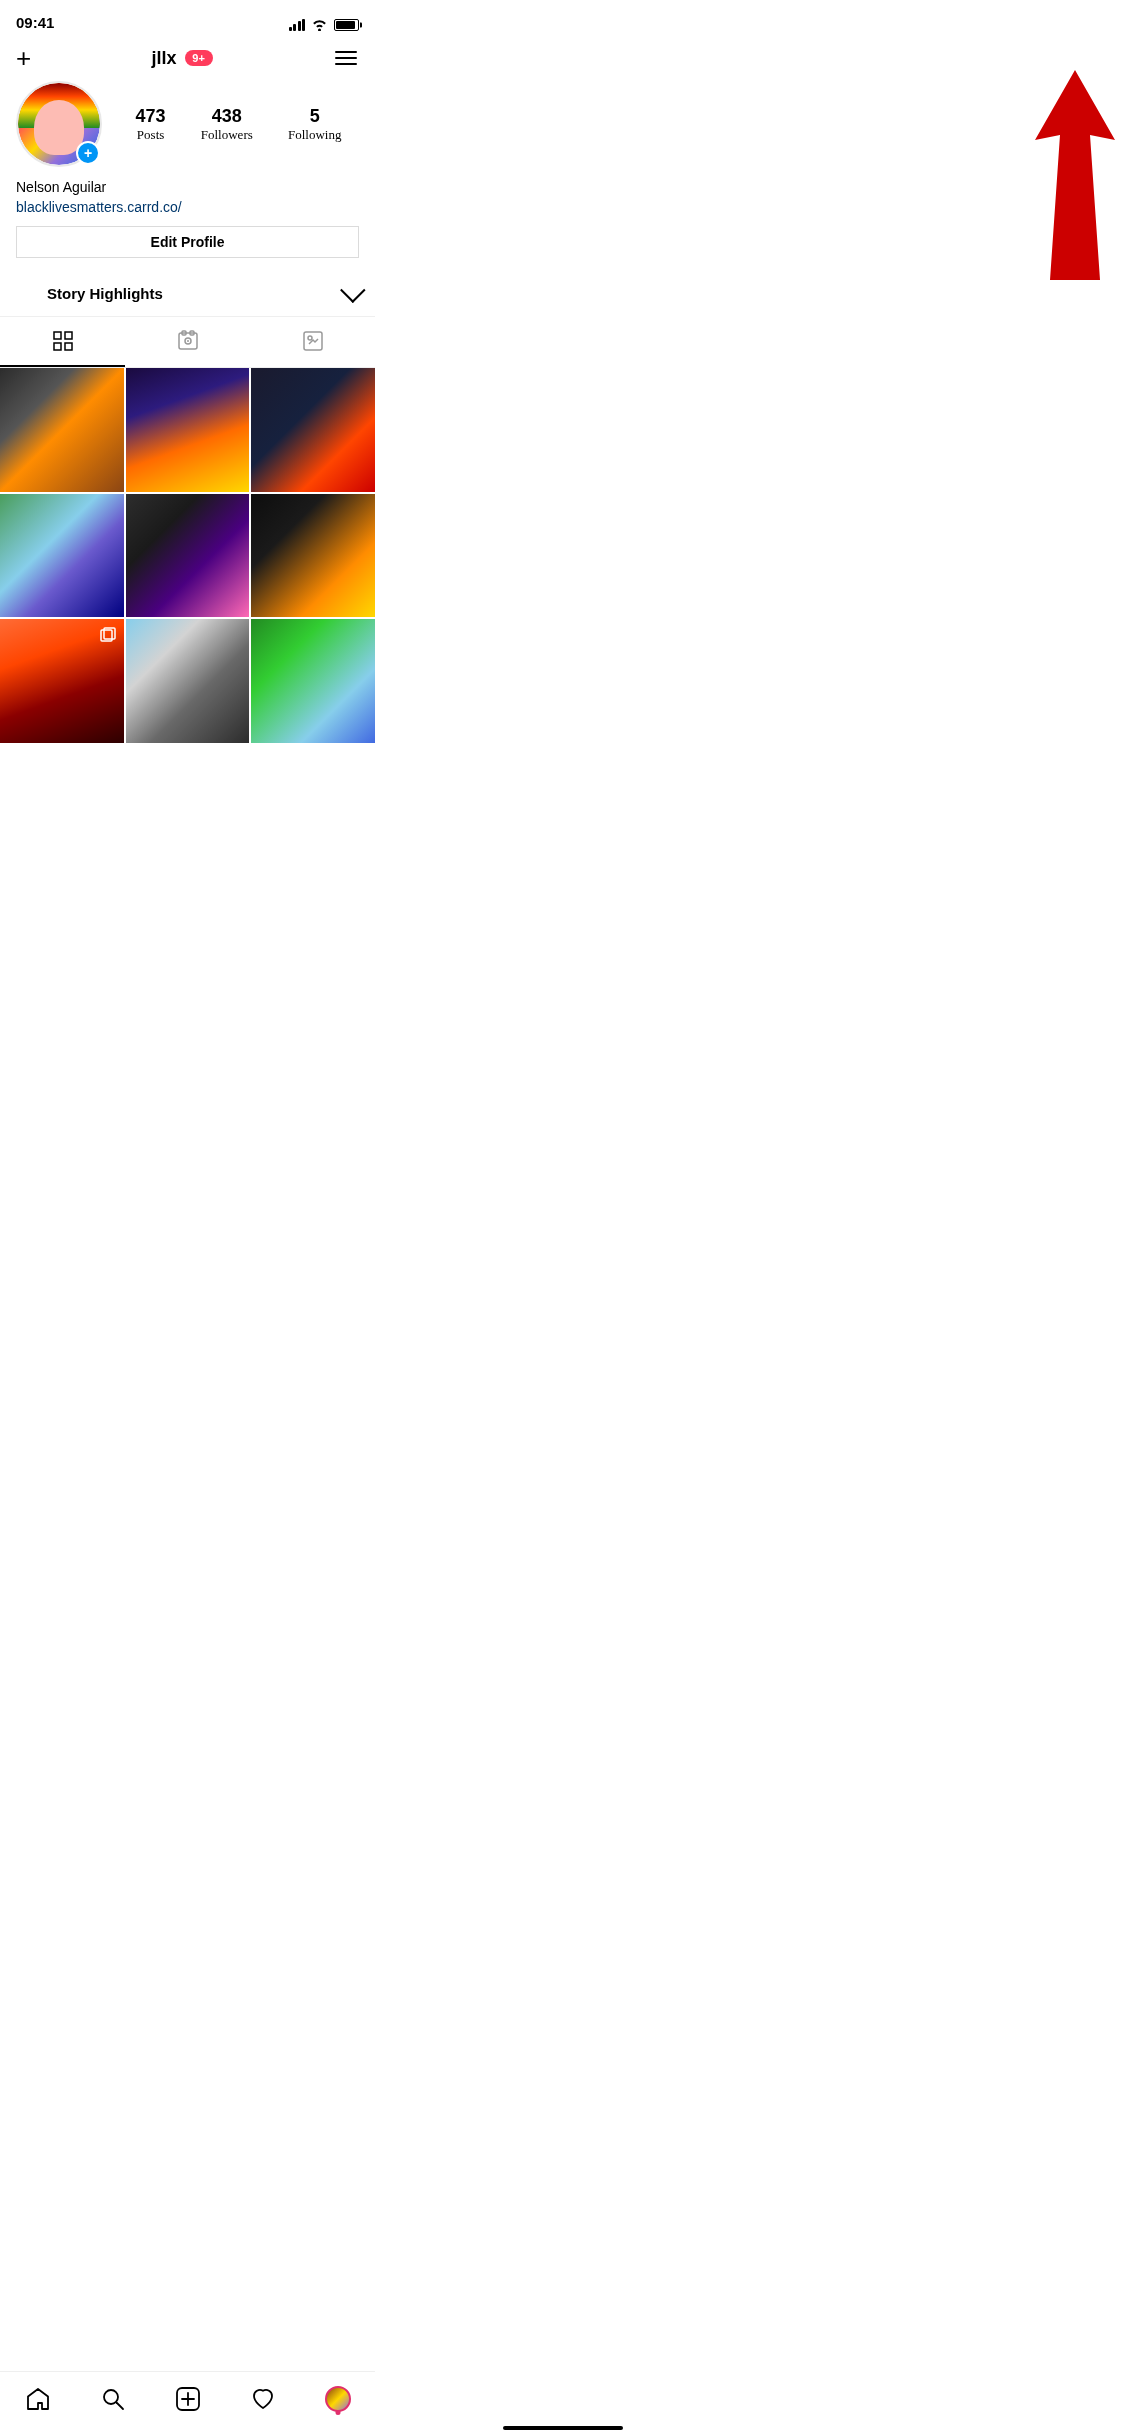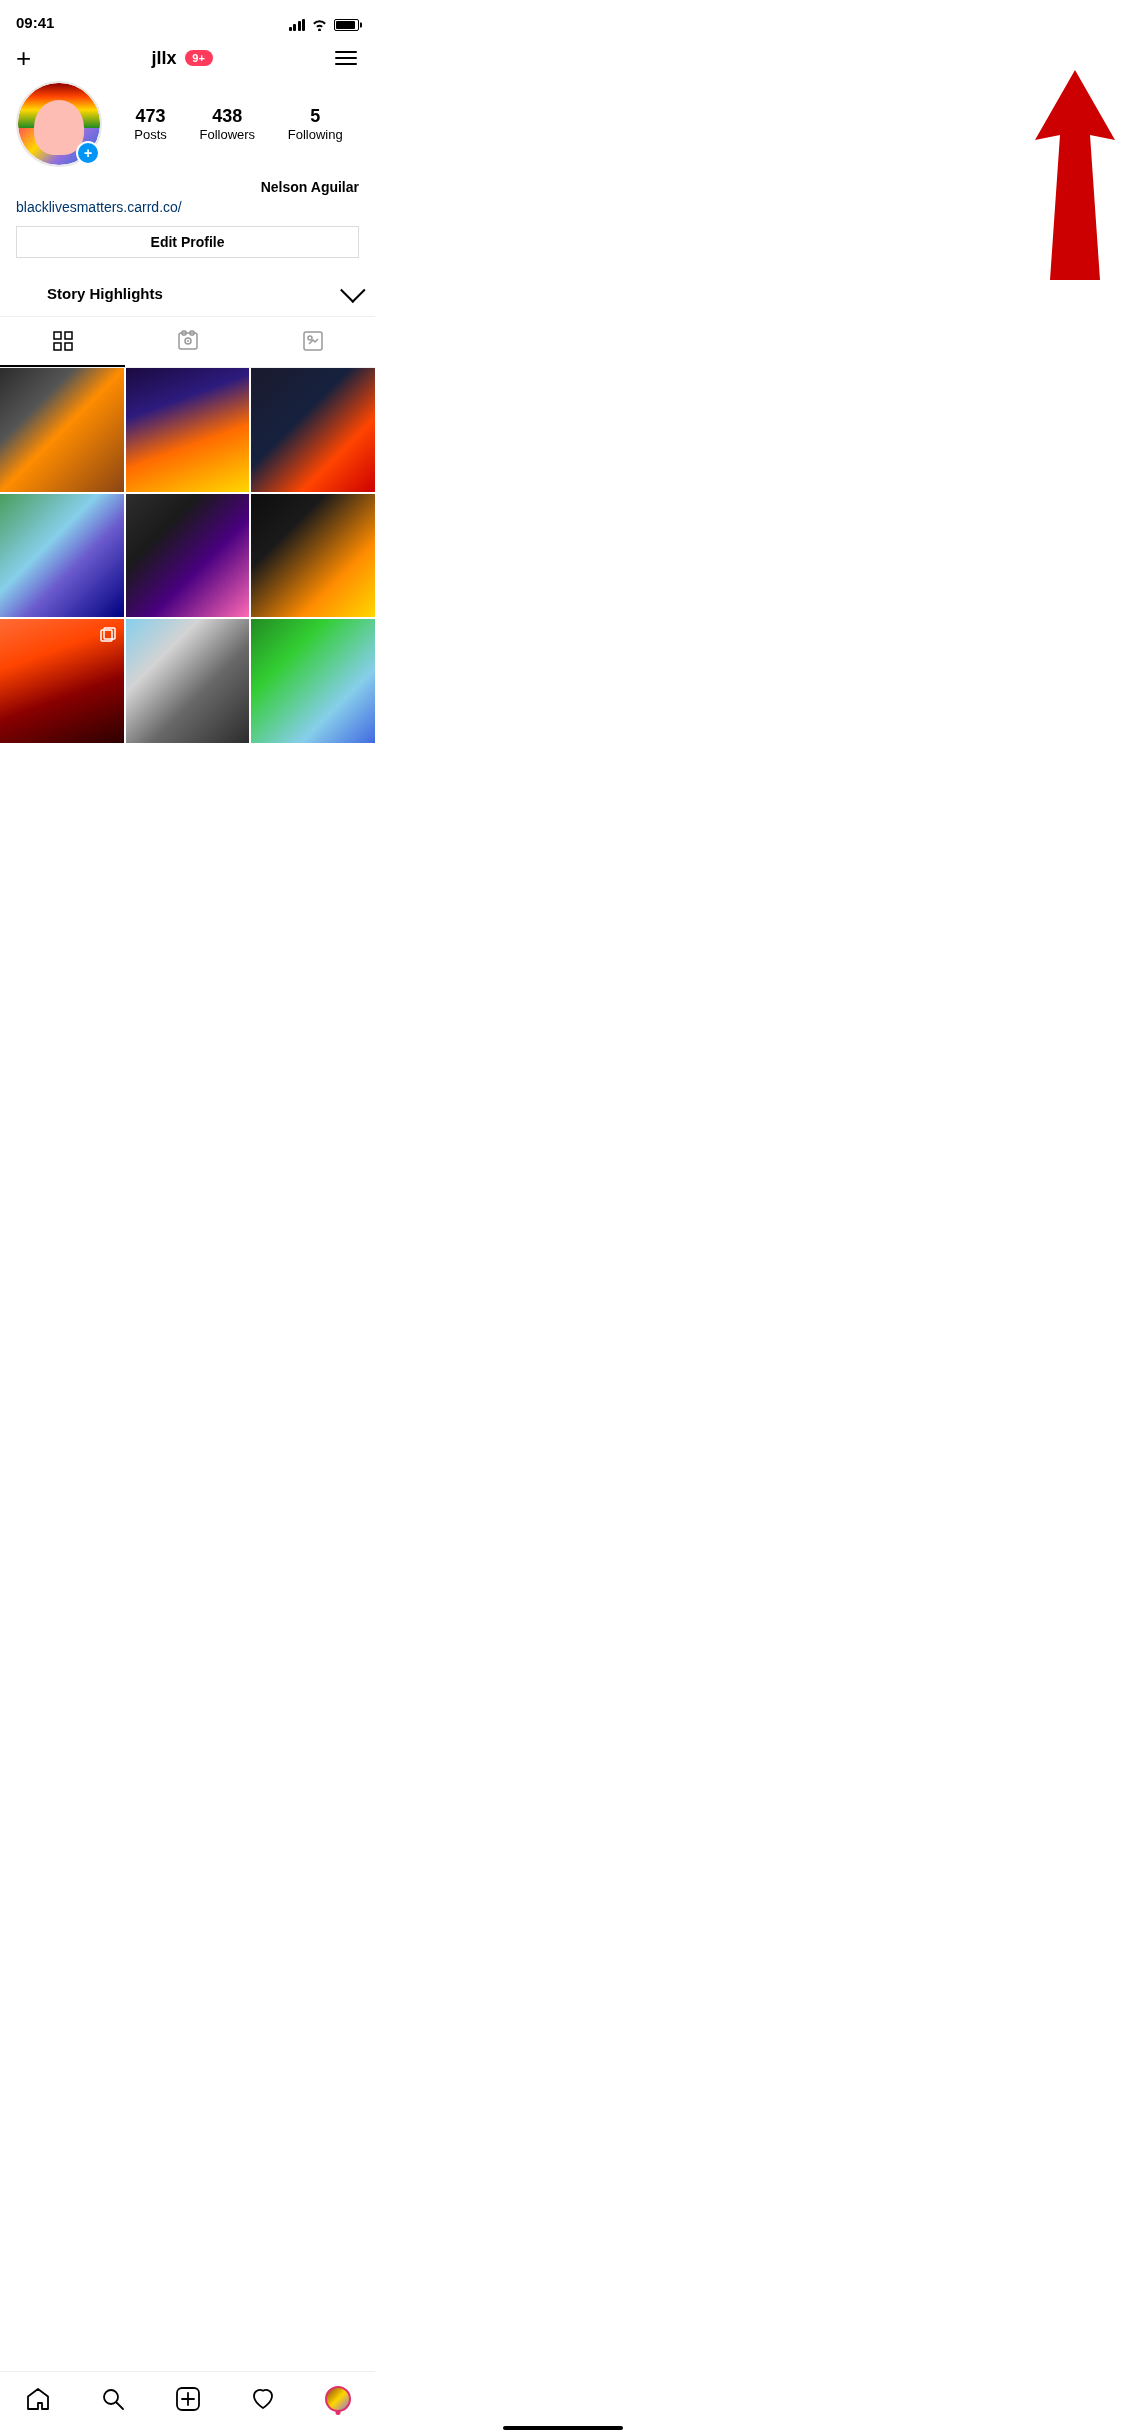--- a/index.html
+++ b/index.html
@@ -201,28 +201,28 @@
       cursor: pointer;
     }
     .stat-number {
       font-size: 18px;
       font-weight: 700;
       color: #000;
     }
     .stat-label {
       font-size: 13px;
       color: #000;
+      font-family: Liberation Serif, serif;
     }
 
     .profile-name {
       font-size: 14px;
-      font-weight: 700;
+      font-weight: 400;
       color: #000;
       margin-bottom: 3px;
-      text-align: right;
     }
     .profile-link {
       font-size: 14px;
       color: #00376b;
       text-decoration: none;
     }
 
     
     .edit-profile-btn {
       width: 100%;

